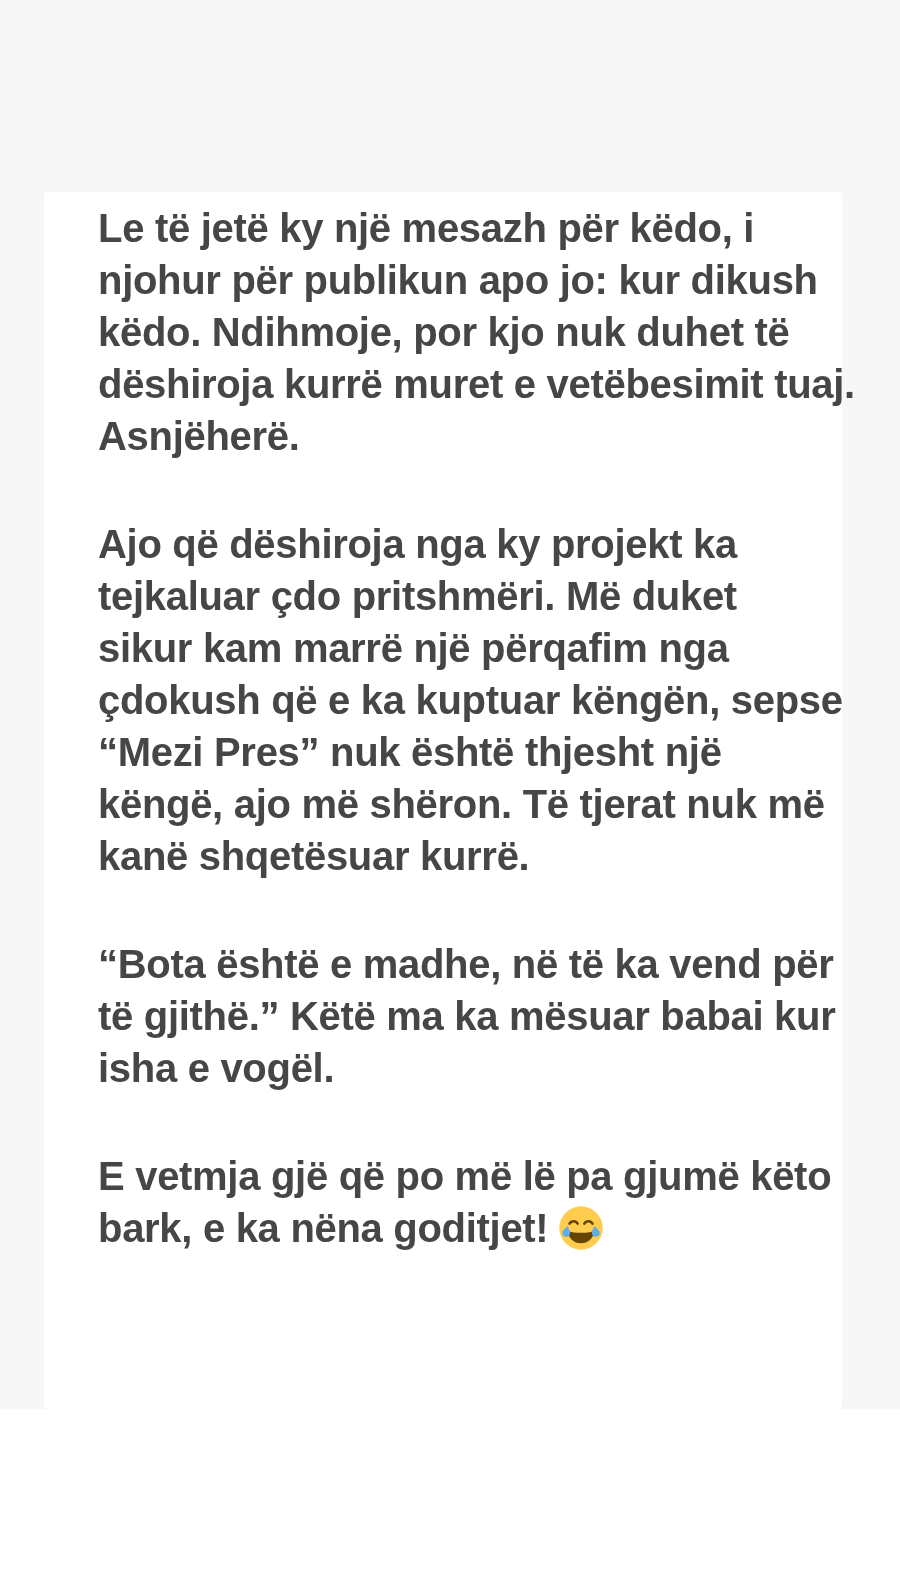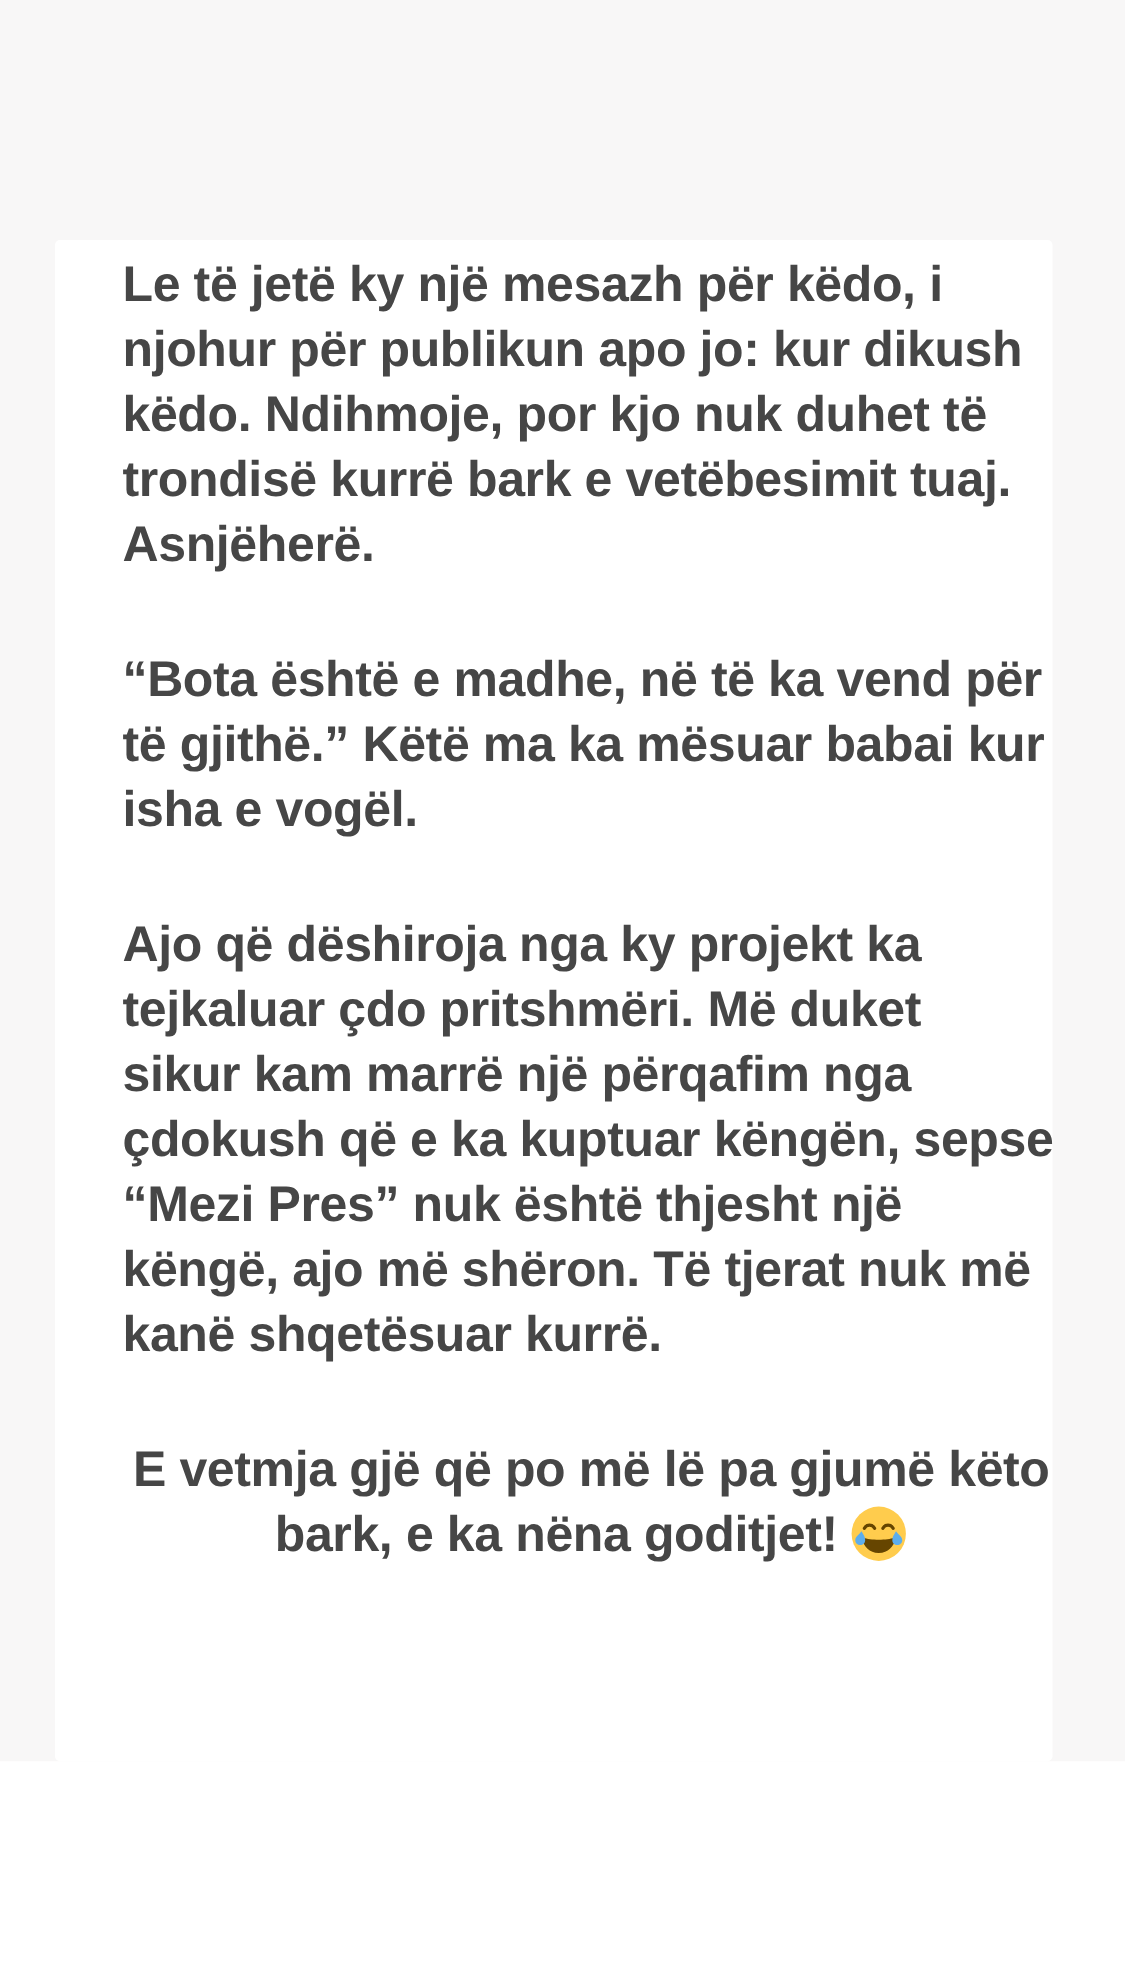--- a/index.html
+++ b/index.html
@@ -36,21 +36,21 @@
   }
   .text-block{
     position:absolute;
     left:98px;
     top:202px;
     width:750px;
   }
   .paragraph{
     margin:0 0 56px 0;
   }
-  .paragraph:last-child{margin-bottom:0;text-align:center;}
+  .paragraph:last-child{margin-bottom:0;}
   .text-line{
     display:block;
     white-space:nowrap;
     font-size:40px;
     line-height:52px;
     font-weight:700;
     letter-spacing:-0.3px;
     color:var(--text);
   }
   .emoji{
@@ -68,38 +68,38 @@
 
   <div class="card"></div>
   <div class="bottom-band"></div>
 
   <div class="text-block">
 
     <div class="paragraph">
       <span class="text-line">Le të jetë ky një mesazh për këdo, i</span>
       <span class="text-line">njohur për publikun apo jo: kur dikush</span>
       <span class="text-line">këdo. Ndihmoje, por kjo nuk duhet të</span>
-      <span class="text-line">trondisë kurrë bark e vetëbesimit tuaj.</span>
+      <span class="text-line">dëshiroja kurrë muret e vetëbesimit tuaj.</span>
       <span class="text-line">Asnjëherë.</span>
-    </div>
-
-    <div class="paragraph">
-      <span class="text-line">“Bota është e madhe, në të ka vend për</span>
-      <span class="text-line">të gjithë.” Këtë ma ka mësuar babai kur</span>
-      <span class="text-line">isha e vogël.</span>
     </div>
 
     <div class="paragraph">
       <span class="text-line">Ajo që dëshiroja nga ky projekt ka</span>
       <span class="text-line">tejkaluar çdo pritshmëri. Më duket</span>
       <span class="text-line">sikur kam marrë një përqafim nga</span>
       <span class="text-line">çdokush që e ka kuptuar këngën, sepse</span>
       <span class="text-line">“Mezi Pres” nuk është thjesht një</span>
       <span class="text-line">këngë, ajo më shëron. Të tjerat nuk më</span>
       <span class="text-line">kanë shqetësuar kurrë.</span>
+    </div>
+
+    <div class="paragraph">
+      <span class="text-line">“Bota është e madhe, në të ka vend për</span>
+      <span class="text-line">të gjithë.” Këtë ma ka mësuar babai kur</span>
+      <span class="text-line">isha e vogël.</span>
     </div>
 
     <div class="paragraph">
       <span class="text-line">E vetmja gjë që po më lë pa gjumë këto</span>
       <span class="text-line">
         <span>bark, e ka nëna goditjet!</span><span class="emoji"><svg viewBox="0 0 36 36" width="46" height="46" aria-hidden="true">
           <circle cx="18" cy="18" r="17" fill="#FFCC4D"></circle>
           <path d="M18 21.8c-3.8 0-7.6-.6-9.4-1.1-.6-.2-1.2.4-1 1C8.8 25.6 12 30 18 30s9.2-4.4 10.4-8.3c.2-.6-.4-1.2-1-1-1.8.5-5.6 1.1-9.4 1.1z" fill="#664500"></path>
           <path d="M9 14.6c1.4-2.6 5-2.6 6.4 0" fill="none" stroke="#664500" stroke-width="2" stroke-linecap="round"></path>
           <path d="M20.6 14.6c1.4-2.6 5-2.6 6.4 0" fill="none" stroke="#664500" stroke-width="2" stroke-linecap="round"></path>

